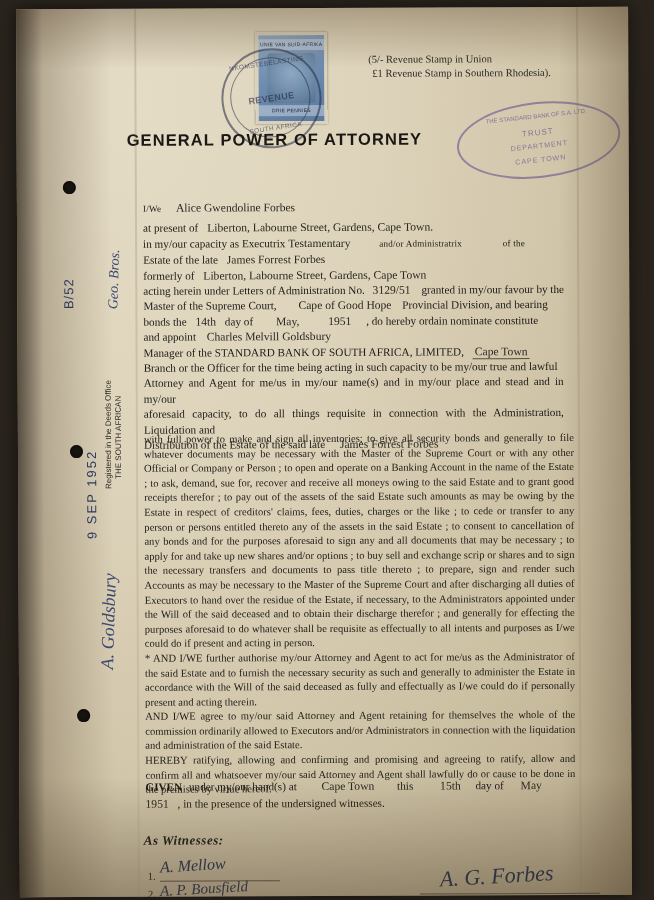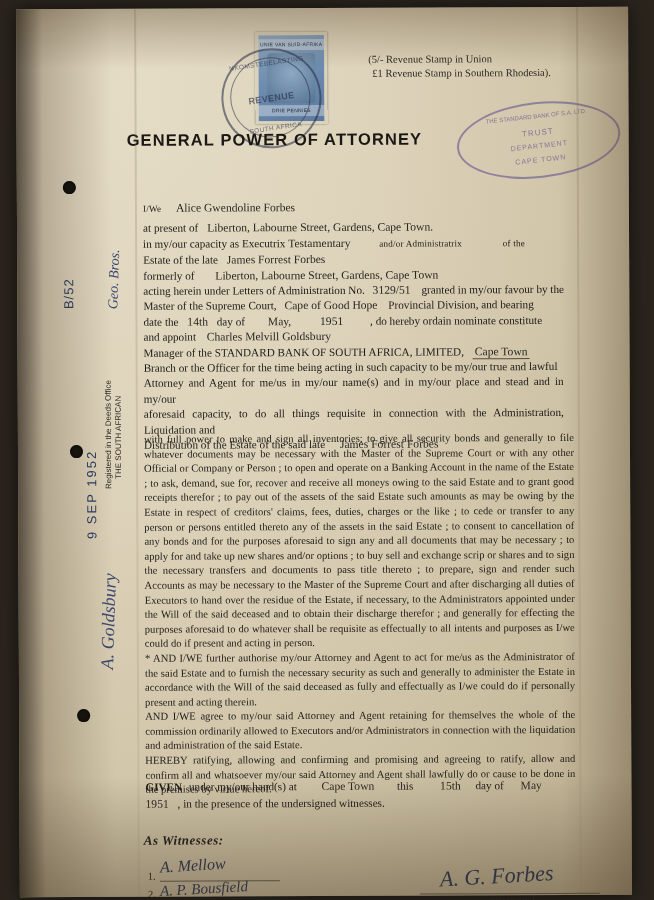--- a/index.html
+++ b/index.html
@@ -227,39 +227,39 @@
           <span class="hand" style="">Testamentary</span>
           <span class="sm" style="margin-left:26px;">and/or Administratrix</span>
           <span class="sm" style="margin-left:38px;">of the</span>
         </div>
         <div class="row">
           <span>Estate of the late</span>
           <span class="hand" style="margin-left:6px;">James Forrest Forbes</span>
         </div>
         <div class="row">
           <span>formerly of</span>
-          <span class="hand" style="margin-left:18px;">Liberton, Labourne Street, Gardens, Cape Town</span>
+          <span class="hand" style="margin-left:6px;">Liberton, Labourne Street, Gardens, Cape Town</span>
         </div>
         <div class="row">
           <span>acting herein under Letters of Administration No.</span>
           <span class="hand" style="margin-left:5px;">3129/51</span>
           <span style="margin-left:8px;">granted in my/our favour by the</span>
         </div>
         <div class="row">
           <span>Master of the Supreme Court,</span>
-          <span class="hand" style="margin-left:5px;">Cape of Good Hope</span>
+          <span class="hand" style="margin-left:19px;">Cape of Good Hope</span>
           <span style="margin-left:8px;">Provincial Division, and bearing</span>
         </div>
         <div class="row">
-          <span>date the</span>
+          <span>bonds the</span>
           <span class="hand" style="margin-left:6px;">14th</span>
           <span style="margin-left:6px;">day of</span>
           <span class="hand" style="margin-left:20px;margin-top:26px;">May,</span>
           <span class="hand" style="margin-left:26px;">1951</span>
-          <span style="margin-left:24px;">, do hereby ordain nominate constitute</span>
+          <span style="margin-left:12px;">, do hereby ordain nominate constitute</span>
         </div>
         <div class="row">
           <span>and appoint</span>
           <span class="hand" style="margin-left:8px;">Charles Melvill Goldsbury</span>
         </div>
         <div class="row">
           <span>Manager of the STANDARD BANK OF SOUTH AFRICA, LIMITED,</span>
           <span class="hand ul" style="margin-left:6px;">Cape Town</span>
         </div>
         <div class="row wrap">Branch or the Officer for the time being acting in such capacity to be my/our true and lawful</div>

